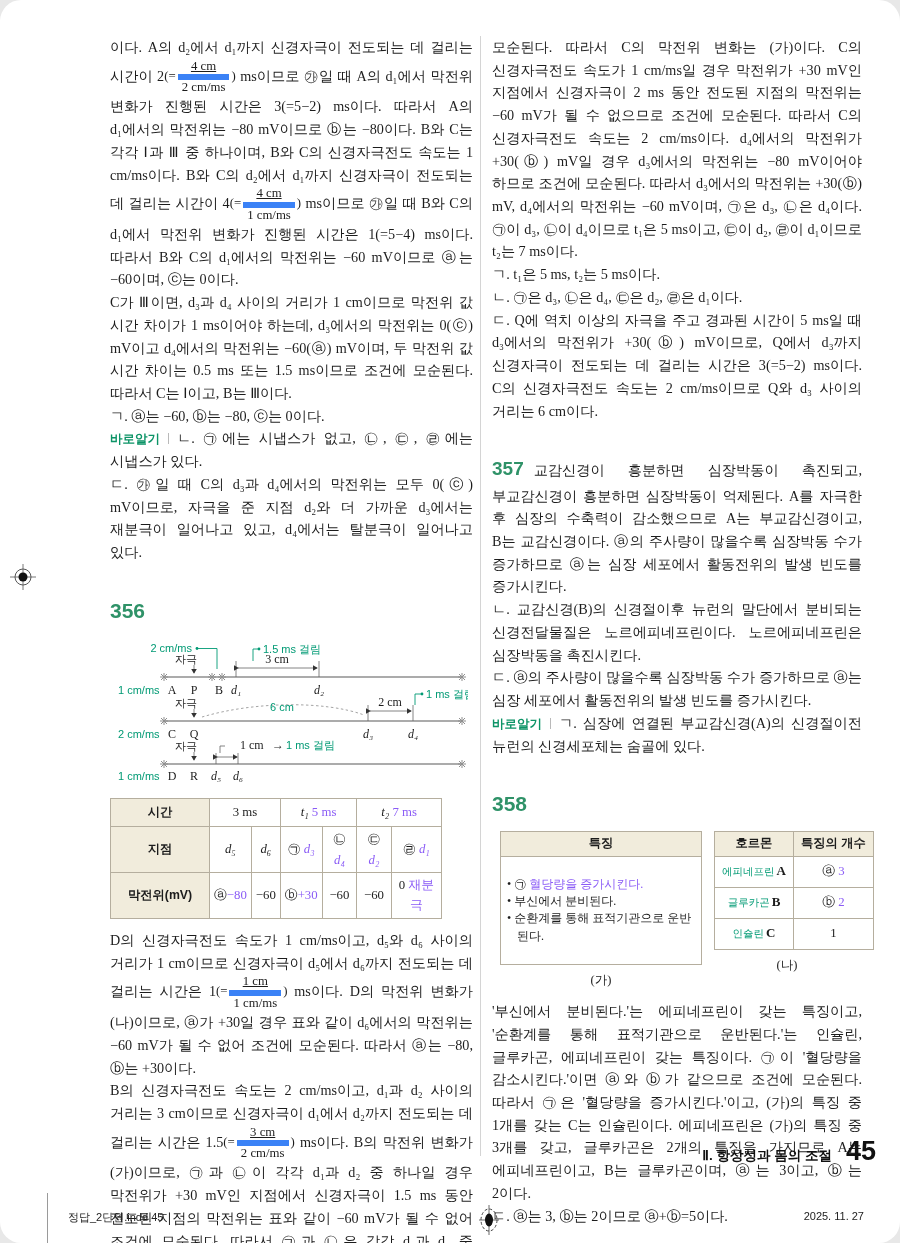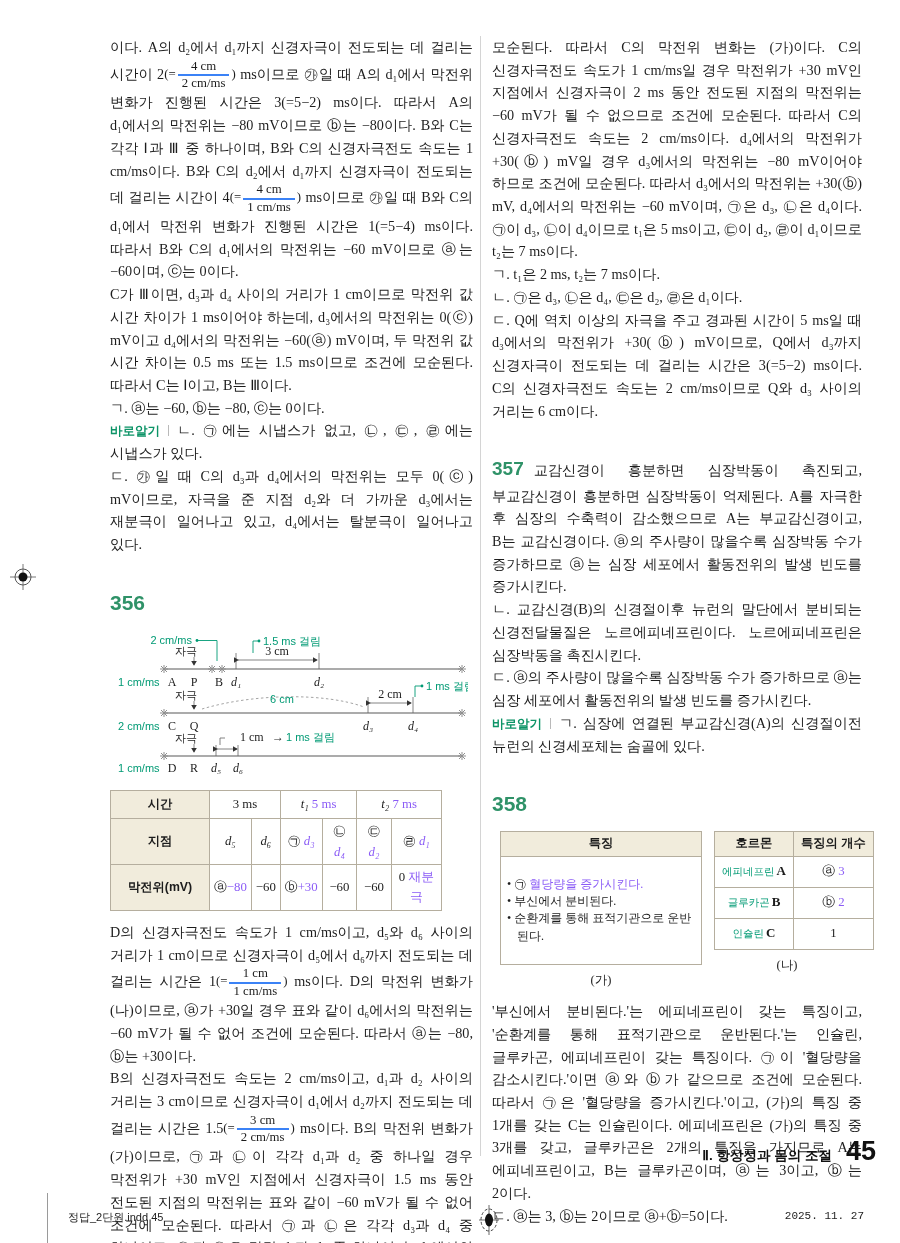--- a/index.html
+++ b/index.html
@@ -1,33 +1,33 @@
 <!DOCTYPE html>
 <html><head>
 <meta charset="utf-8">
 <style>
   html,body{margin:0;padding:0;background:#e8e8e8;}
   .page{position:relative;width:900px;height:1243px;background:#ffffff;overflow:hidden;
-        font-family:"Liberation Serif",serif;color:#1c1c1c;}
+        font-family:"Liberation Serif",serif;color:#1c1c1c;border-radius:21px;}
   .col{position:absolute;top:36px;text-align:justify;font-size:14.2px;line-height:1.6;}
   .col-left{left:110px;width:363px;}
   .col-right{left:492px;width:370px;}
   .col p{margin:0;}
   .body{word-break:keep-all;}
   .grn{color:#8b5cf6;}
   .qnum{font-family:"Liberation Sans",sans-serif;font-weight:bold;font-size:21px;
         color:#2f9268;margin:30px 0 10px 0;}
   .qnum.inline{display:inline;font-size:19px;margin:0 10px 0 0;}
   .baro{color:#0d9467;font-family:"Liberation Sans",sans-serif;font-weight:bold;font-size:12.5px;}
   .pipe{display:inline-block;width:1px;height:11px;background:#b9b9b9;margin:0 8px;vertical-align:-1px;}
   .mt{margin-top:3px;}
   
   .frac{display:inline-block;vertical-align:middle;font-size:12.8px;}
   .fs{display:inline-block;text-align:center;vertical-align:middle;margin:0 2px;line-height:1.2;}
-  .fn{display:block;border-bottom:2px solid #3b82f6;padding:0 4px;}
+  .fn{display:block;border-bottom:6px solid #3b82f6;padding:0 4px;text-decoration:underline;}
   .fd{display:block;padding:0 4px;}
   
   table{border-collapse:collapse;font-family:"Liberation Sans",sans-serif;}
   .tbl th,.tbl td{border:1px solid #b5ae9e;padding:2px 4px;text-align:center;}
   .tbl th{background:#f1ecdc;font-weight:bold;font-size:12.3px;}
   .tbl td{font-size:12.8px;font-family:"Liberation Serif",serif;}
   .it{font-family:"Liberation Serif",serif;font-style:italic;}
   .t356{width:332px;margin:8px 0 10px 0;}
   .t356 th{width:90px;}
   .t356 td,.t356 th{height:23px;}
@@ -51,21 +51,21 @@
   .dia line.nv{stroke:#8f8f8f;stroke-width:1.6;}
   .dia .thin{stroke:#666;stroke-width:0.8;}
   .dia .gln{stroke:#009a74;stroke-width:0.9;fill:none;}
   .dia .dot{stroke:#9a9a9a;stroke-width:0.9;stroke-dasharray:2.5 2.5;fill:none;}
   
   .sec-footer{position:absolute;top:1136px;right:24px;display:flex;align-items:baseline;gap:14px;}
   .sec-title{font-family:"Liberation Sans",sans-serif;font-weight:bold;font-size:13.5px;color:#111;}
   .sec-page{font-family:"Liberation Sans",sans-serif;font-weight:bold;font-size:27px;color:#111;}
   .print-file{position:absolute;left:68px;top:1210px;font-family:"Liberation Sans",sans-serif;
               font-size:11px;color:#222;}
-  .print-date{position:absolute;right:36px;top:1210px;font-family:Liberation Mono, monospace;
+  .print-date{position:absolute;right:36px;top:1210px;font-family:Liberation Sans, sans-serif;
               font-size:11px;color:#222;}
   .vrule{position:absolute;left:480px;top:36px;width:1px;height:1120px;background:#d4d4d4;}
   .cropline{position:absolute;left:47px;top:1193px;width:1px;height:50px;background:#9a9a9a;}
   .reg-left{position:absolute;left:8px;top:562px;}
   .reg-bottom{position:absolute;left:478px;top:1203px;}
 </style>
 </head>
 <body>
 
 <div class="page">
@@ -198,21 +198,21 @@
     </tbody>
       </table>
 
     <p class="body">D의 신경자극전도 속도가 1 cm/ms이고, d₅와 d₆ 사이의 거리가 1 cm이므로 신경자극이 d₅에서 d₆까지 전도되는 데 걸리는 시간은 1<span class="frac"><span>(=</span><span class="fs"><span class="fn">1 cm</span><span class="fd">1 cm/ms</span></span><span>)</span></span> ms이다. D의 막전위 변화가 (나)이므로, ⓐ가 +30일 경우 표와 같이 d₆에서의 막전위는 −60 mV가 될 수 없어 조건에 모순된다. 따라서 ⓐ는 −80, ⓑ는 +30이다.</p>
     <p class="body">B의 신경자극전도 속도는 2 cm/ms이고, d₁과 d₂ 사이의 거리는 3 cm이므로 신경자극이 d₁에서 d₂까지 전도되는 데 걸리는 시간은 1.5<span class="frac"><span>(=</span><span class="fs"><span class="fn">3 cm</span><span class="fd">2 cm/ms</span></span><span>)</span></span> ms이다. B의 막전위 변화가 (가)이므로, ㉠과 ㉡이 각각 d₁과 d₂ 중 하나일 경우 막전위가 +30 mV인 지점에서 신경자극이 1.5 ms 동안 전도된 지점의 막전위는 표와 같이 −60 mV가 될 수 없어 조건에 모순된다. 따라서 ㉠과 ㉡은 각각 d₃과 d₄ 중 하나이고, ㉢과 ㉣은 각각 d₁과 d₂ 중 하나이다. d₁에서의 막전위가 −60 mV, d₂에서의 막전위가 0 mV일 경우 d₁에서는 재분극이 일어나고 있으며, d₁에서 신경자극이 1.5 ms 동안 전도된 지점인 d₂에서의 막전위는 0 mV가 될 수 없어 조건에 모순된다. 따라서 막전위가 0 mV인 ㉣은 d₁, 막전위가 −60 mV인 ㉢은 d₂이다. C의 막전위 변화가 (나)이고, 신경자극전도 속도가 1 cm/ms(또는 2 cm/ms)일 경우 d₃과 d₄ 사이의 거리는 2 cm이므로 d₃에서 d₄까지 신경자극이 전도되는 데 걸리는 시간은 2 ms(또는 1 ms)이다. 막전위가 +30 mV인 지점에서 신경자극이 2 ms(또는 1 ms) 동안 전도된 지점의 막전위는 −60 mV가 될 수 없어 조건에</p>
   </div>
 
   <div class="col col-right">
 
     <p class="body">모순된다. 따라서 C의 막전위 변화는 (가)이다. C의 신경자극전도 속도가 1 cm/ms일 경우 막전위가 +30 mV인 지점에서 신경자극이 2 ms 동안 전도된 지점의 막전위는 −60 mV가 될 수 없으므로 조건에 모순된다. 따라서 C의 신경자극전도 속도는 2 cm/ms이다. d₄에서의 막전위가 +30(ⓑ) mV일 경우 d₃에서의 막전위는 −80 mV이어야 하므로 조건에 모순된다. 따라서 d₃에서의 막전위는 +30(ⓑ) mV, d₄에서의 막전위는 −60 mV이며, ㉠은 d₃, ㉡은 d₄이다. ㉠이 d₃, ㉡이 d₄이므로 t₁은 5 ms이고, ㉢이 d₂, ㉣이 d₁이므로 t₂는 7 ms이다.</p>
-    <p class="body">ㄱ. t₁은 2 ms, t₂는 7 ms이다.</p>
+    <p class="body">ㄱ. t₁은 5 ms, t₂는 5 ms이다.</p>
     <p class="body">ㄴ. ㉠은 d₃, ㉡은 d₄, ㉢은 d₂, ㉣은 d₁이다.</p>
     <p class="body">ㄷ. Q에 역치 이상의 자극을 주고 경과된 시간이 5 ms일 때 d₃에서의 막전위가 +30(ⓑ) mV이므로, Q에서 d₃까지 신경자극이 전도되는 데 걸리는 시간은 3(=5−2) ms이다. C의 신경자극전도 속도는 2 cm/ms이므로 Q와 d₃ 사이의 거리는 6 cm이다.</p>
 
     <p class="body" style="margin-top:32px;">
       <span class="qnum inline">357</span><span>교감신경이 흥분하면 심장박동이 촉진되고, 부교감신경이 흥분하면 심장박동이 억제된다. A를 자극한 후 심장의 수축력이 감소했으므로 A는 부교감신경이고, B는 교감신경이다. ⓐ의 주사량이 많을수록 심장박동 수가 증가하므로 ⓐ는 심장 세포에서 활동전위의 발생 빈도를 증가시킨다.</span>
     </p>
     <p class="body">ㄴ. 교감신경(B)의 신경절이후 뉴런의 말단에서 분비되는 신경전달물질은 노르에피네프린이다. 노르에피네프린은 심장박동을 촉진시킨다.</p>
     <p class="body">ㄷ. ⓐ의 주사량이 많을수록 심장박동 수가 증가하므로 ⓐ는 심장 세포에서 활동전위의 발생 빈도를 증가시킨다.</p>
     <p class="body mt">
       <span class="baro">바로알기</span><span class="pipe"></span><span>ㄱ. 심장에 연결된 부교감신경(A)의 신경절이전 뉴런의 신경세포체는 숨골에 있다.</span>

